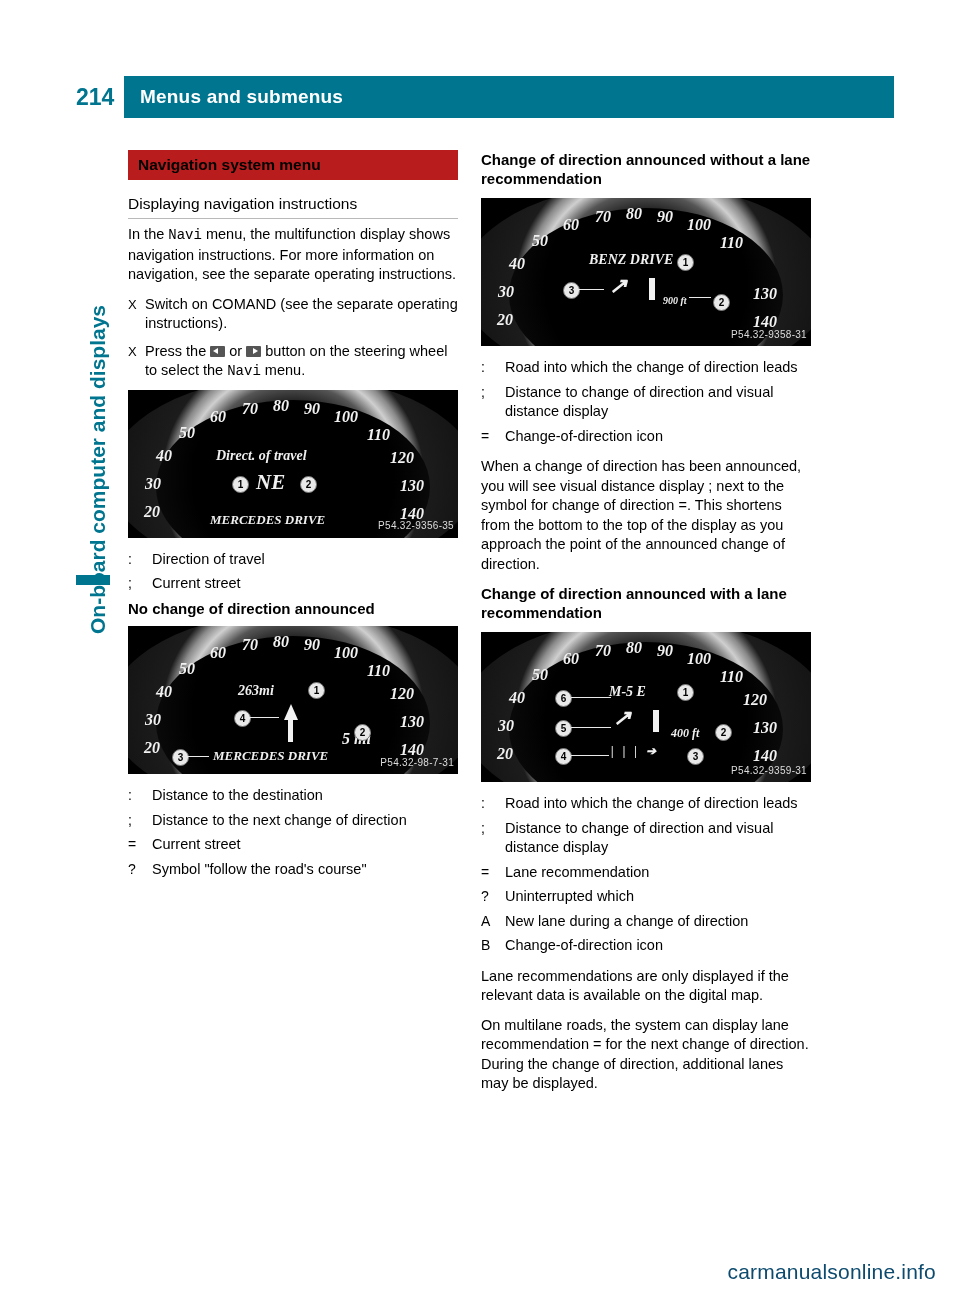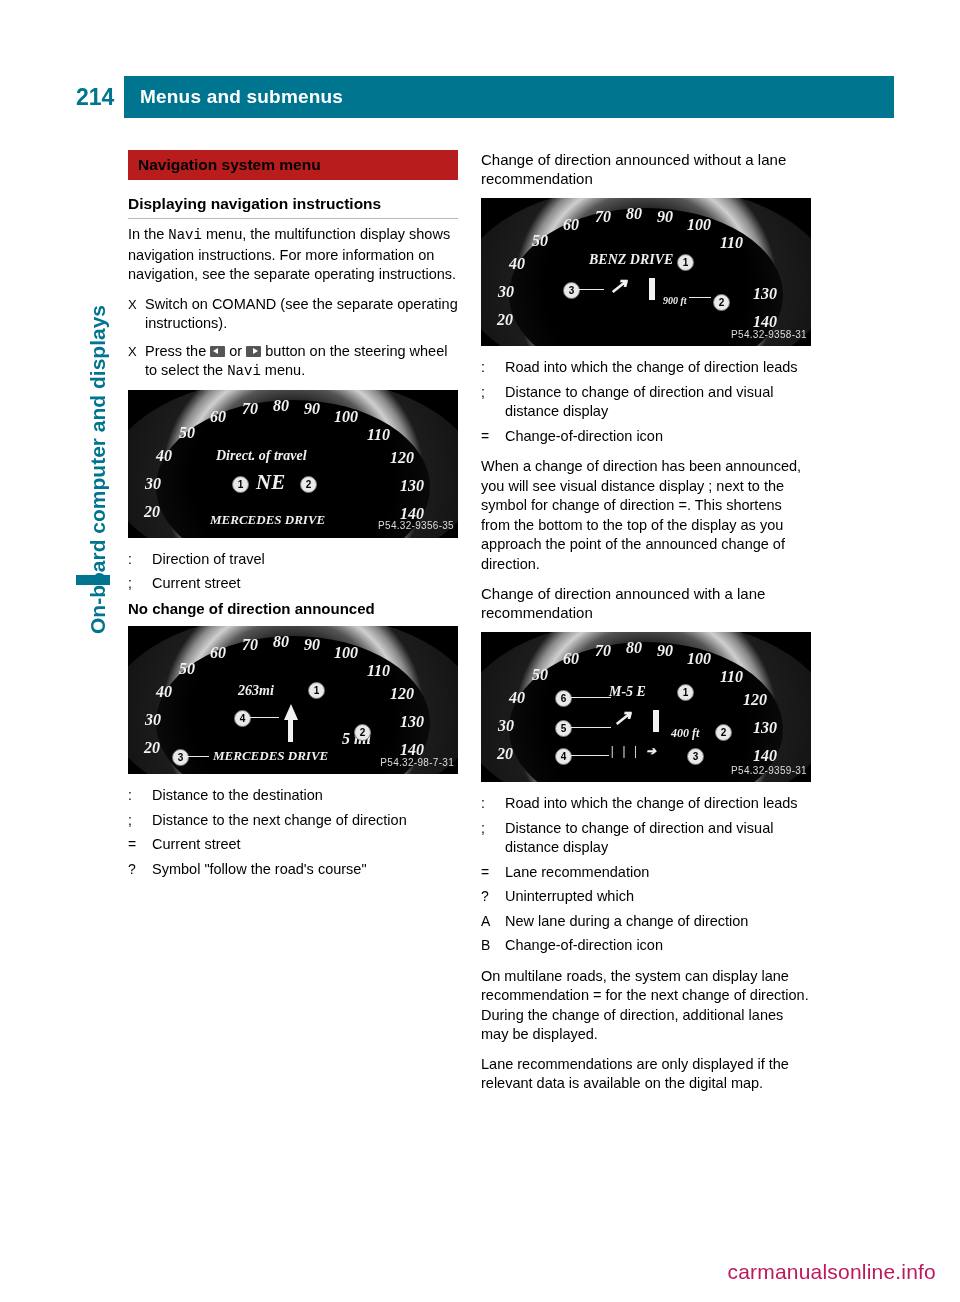--- a/index.html
+++ b/index.html
@@ -21,23 +21,23 @@
     transform:rotate(-90deg);
     color:#00758f;font-size:21px;font-weight:bold;text-align:left;
     white-space:nowrap;
   }
   .vtab-block{position:absolute;left:76px;top:575px;width:34px;height:10px;background:#00758f;}
   
   .col{position:absolute;top:150px;width:330px;font-size:14.5px;line-height:19.5px;}
   .col-left{left:128px;}
   .col-right{left:481px;}
   .sec-band{background:#b91c1c;font-weight:bold;font-size:15.5px;padding:5px 0 5px 10px;margin:0 0 14px 0;color:#000;}
-  h2.sub{font-size:15.5px;font-weight:bold;margin:0 0 6px 0;padding:0 0 5px 0;border-bottom:1px solid #b9b9b9;}
+  h2.sub{font-size:15.5px;font-weight:normal;margin:0 0 6px 0;padding:0 0 5px 0;border-bottom:1px solid #b9b9b9;}
   h3.sub2{font-size:15px;font-weight:bold;margin:0 0 8px 0;padding:0;}
-  h3.rhead{font-size:15px;font-weight:normal;margin:0 0 10px 0;padding:0;line-height:19px;}
+  h3.rhead{font-size:15px;font-weight:bold;margin:0 0 10px 0;padding:0;line-height:19px;}
   p{margin:0 0 10px 0;}
   .mono{font-family:"Liberation Mono", monospace;font-size:14px;}
   
   .xitem{display:flex;margin:0 0 8px 0;}
   .xmark{width:17px;flex:0 0 17px;font-size:13px;line-height:19.5px;}
   .xtext{flex:1;}
   
   .leg{display:flex;margin:0 0 5px 0;align-items:flex-start;}
   .legmark{width:24px;flex:0 0 24px;font-size:14px;line-height:19.5px;}
   .legtext{flex:1;}
@@ -58,21 +58,21 @@
   .tick{position:absolute;color:#f2f2f2;font-style:italic;font-weight:bold;font-family:"Liberation Serif",serif;}
   .pcode{position:absolute;right:4px;bottom:2px;color:#dcdcdc;font-size:10px;letter-spacing:.3px;
          font-family:"Liberation Sans",sans-serif;}
   .lcdtxt{position:absolute;color:#f0f0f0;font-style:italic;font-weight:bold;font-family:"Liberation Serif",serif;}
   .cnum{position:absolute;width:15px;height:15px;border-radius:50%;background:#e9e9e9;color:#000;
         font-size:10px;font-weight:bold;line-height:15px;text-align:center;border:1px solid #777;}
   .hairline{position:absolute;background:#e9e9e9;height:1px;}
   .arrowup{position:absolute;width:0;height:0;border-left:7px solid transparent;border-right:7px solid transparent;border-bottom:16px solid #f2f2f2;}
   .arrowstem{position:absolute;width:5px;background:#f2f2f2;}
   
-  .wm{position:absolute;right:24px;bottom:18px;color:#be185d;font-size:21px;letter-spacing:.2px;}
+  .wm{position:absolute;right:24px;bottom:18px;color:#0c4a6e;font-size:21px;letter-spacing:.2px;}
 </style>
 </head>
 <body>
 
 <div class="hdr"></div>
 <div class="hdr-pagenum">214</div>
 <div class="hdr-title">Menus and submenus</div>
 
 <div class="vtab">
   <div class="vtab-label">On-board computer and displays</div>
@@ -282,18 +282,18 @@
   </div>
   <div class="leg">
     <div class="legmark">A</div>
     <div class="legtext">New lane during a change of direction</div>
   </div>
   <div class="leg" style="margin-bottom:11px;">
     <div class="legmark">B</div>
     <div class="legtext">Change-of-direction icon</div>
   </div>
 
+  <p>Lane recommendations are only displayed if the relevant data is available on the digital map.</p>
+
   <p><span>On multilane roads, the system can display lane recommendation </span><span>=</span><span> for the next change of direction. During the change of direction, additional lanes may be displayed.</span></p>
-
-  <p>Lane recommendations are only displayed if the relevant data is available on the digital map.</p>
 </div>
 
 <div class="wm">carmanualsonline.info</div>
 
 </body></html>

